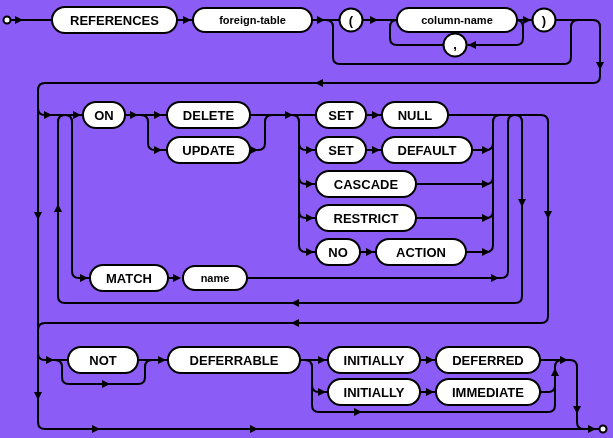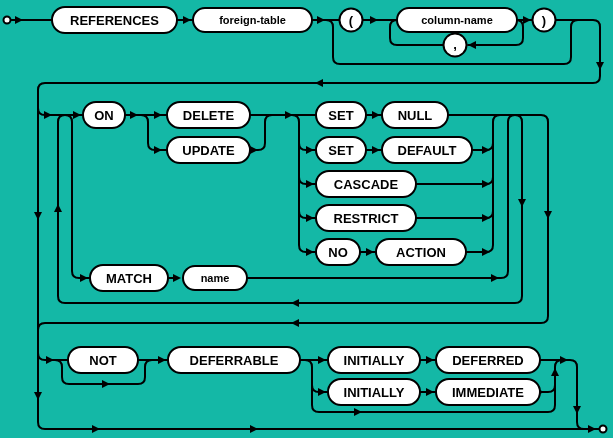--- a/index.html
+++ b/index.html
@@ -1,16 +1,16 @@
 <!DOCTYPE html>
 <html><head>
 <meta charset="utf-8">
 <style>
   html,body{margin:0;padding:0;background:#ffffff;}
-  .stage{width:613px;height:438px;position:relative;background:#14b8a6;}
+  .stage{width:613px;height:438px;position:relative;background:#8b5cf6;}
   svg{display:block;}
   .wire{stroke:#000;stroke-width:2;fill:none;stroke-linecap:round;}
   .arrow{fill:#000;stroke:none;}
   .term{fill:#fff;stroke:#000;stroke-width:2;}
   .kw{font-family:"Liberation Sans","DejaVu Sans",sans-serif;font-weight:bold;font-size:13px;fill:#000;text-anchor:middle;}
   .nt{font-family:"Liberation Sans","DejaVu Sans",sans-serif;font-weight:bold;font-size:11px;fill:#000;text-anchor:middle;}
   .pn{font-family:"Liberation Sans","DejaVu Sans",sans-serif;font-weight:bold;font-size:13px;fill:#000;text-anchor:middle;}
 </style>
 </head>
 <body>

